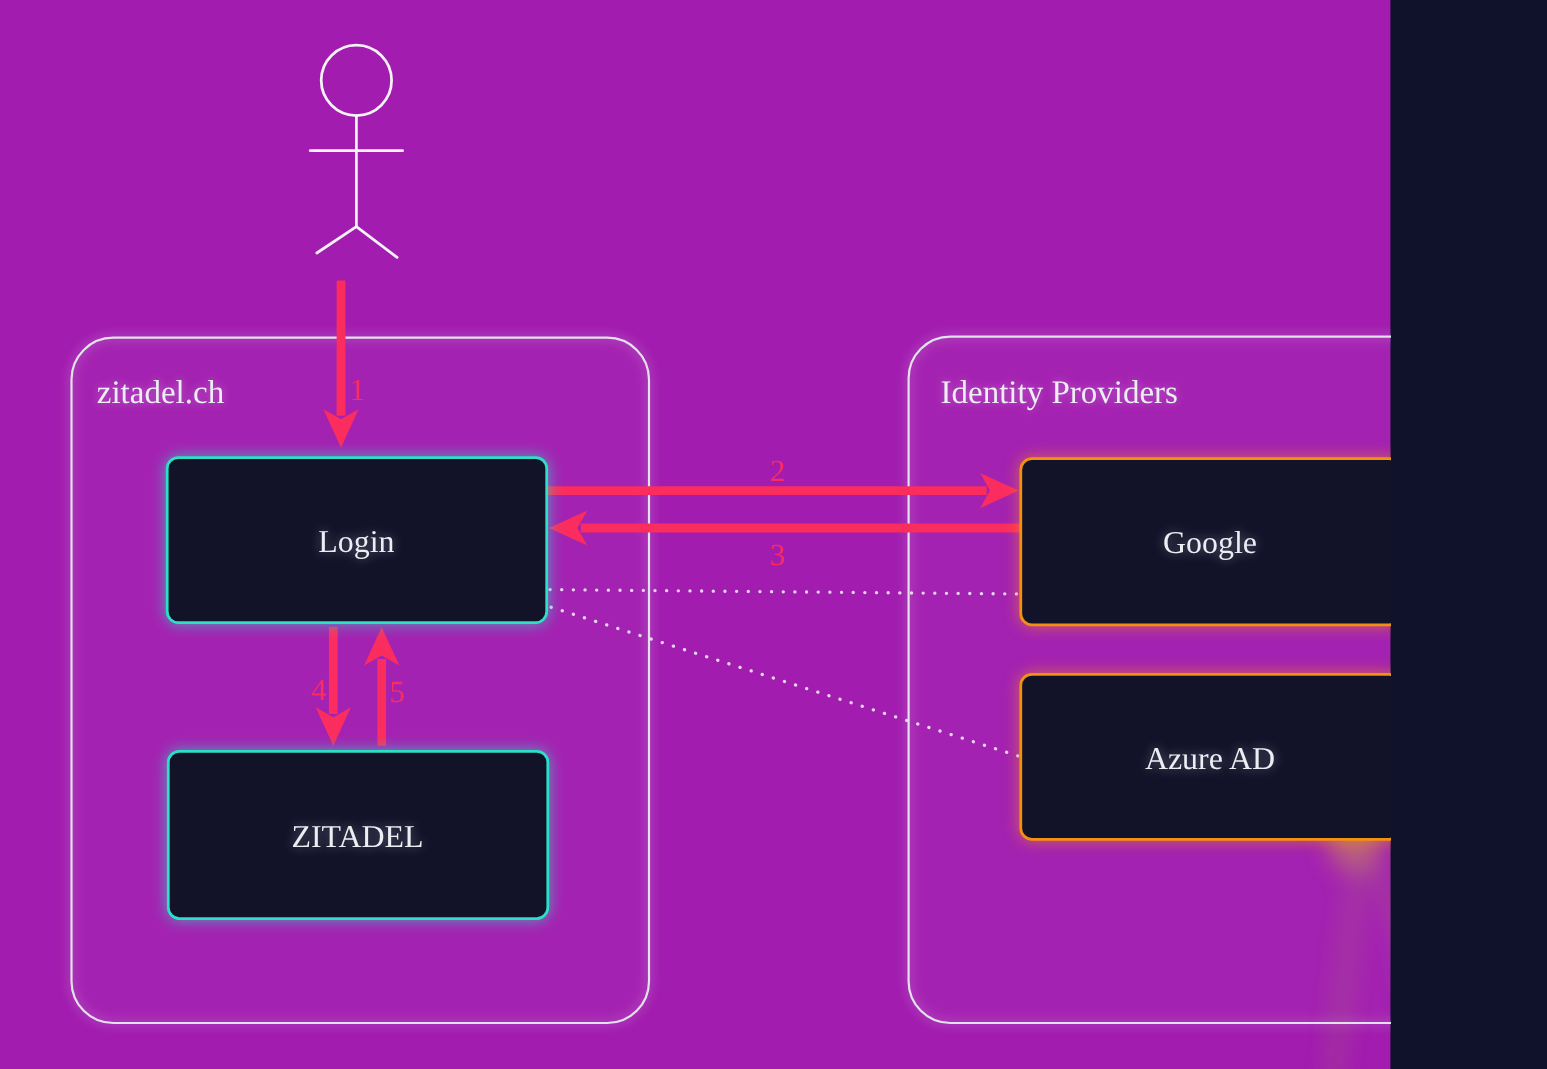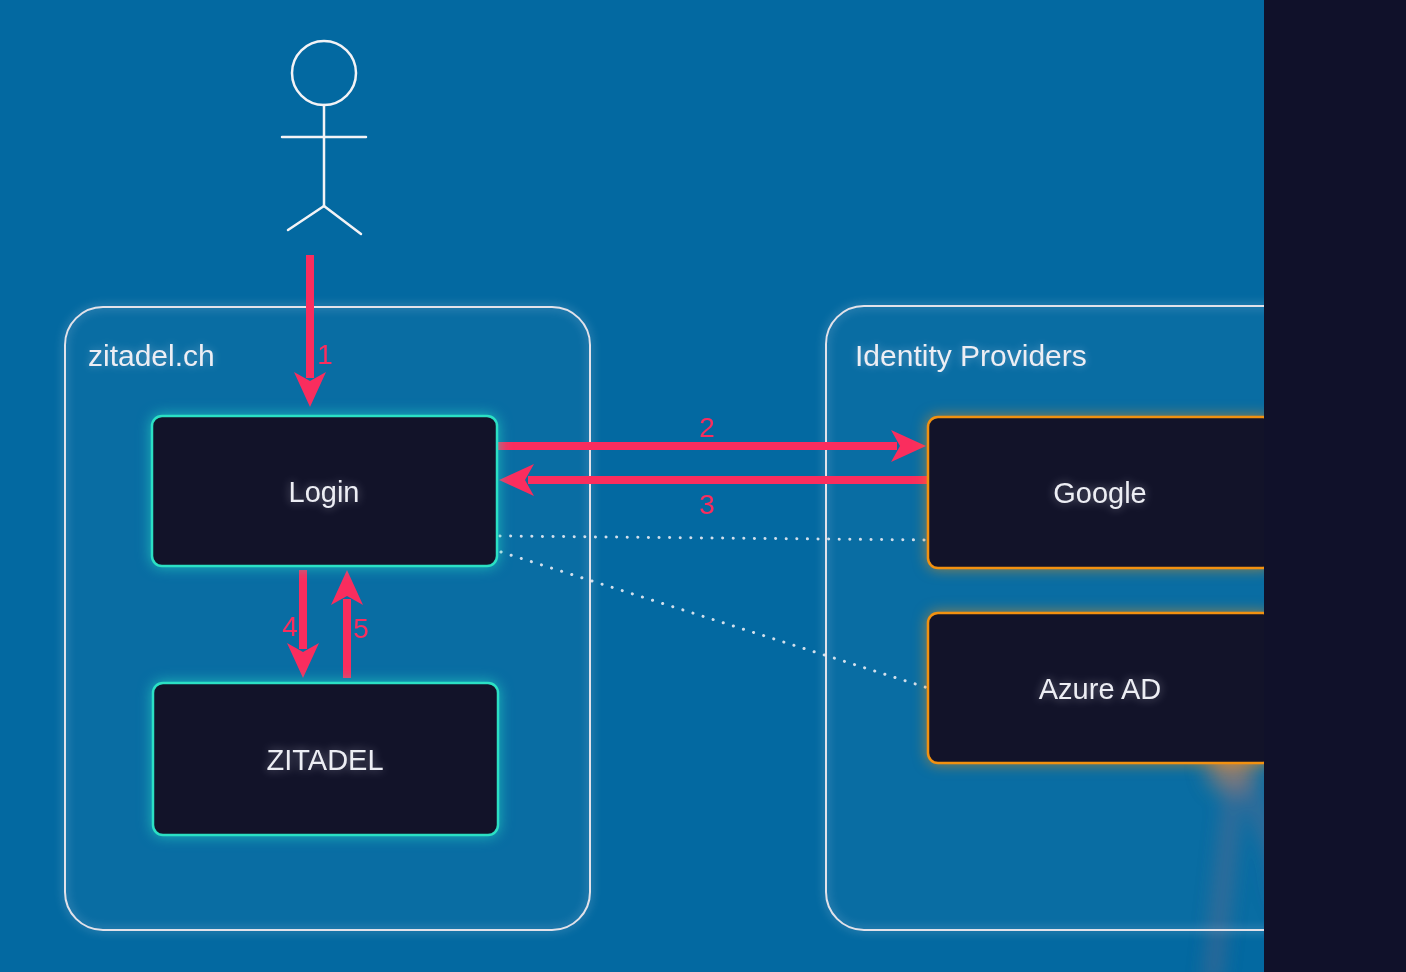--- a/index.html
+++ b/index.html
@@ -1,22 +1,22 @@
 <!DOCTYPE html>
 <html><head>
 <meta charset="utf-8">
 <style>
   html, body { margin: 0; padding: 0; background: #10112a; }
   .stage {
     position: relative;
     width: 1264px;
     height: 972px;
-    background: #0369a1;
+    background: #a21caf;
     overflow: hidden;
-    font-family: Liberation Sans, sans-serif;
+    font-family: Liberation Serif, serif;
   }
   svg { display: block; }
 
   .container-box {
     fill: rgba(240,242,255,0.018);
     stroke-width: 2;
     filter: drop-shadow(0 0 5px rgba(235,235,245,0.55));
   }
   .node-box {
     fill: #121329;

